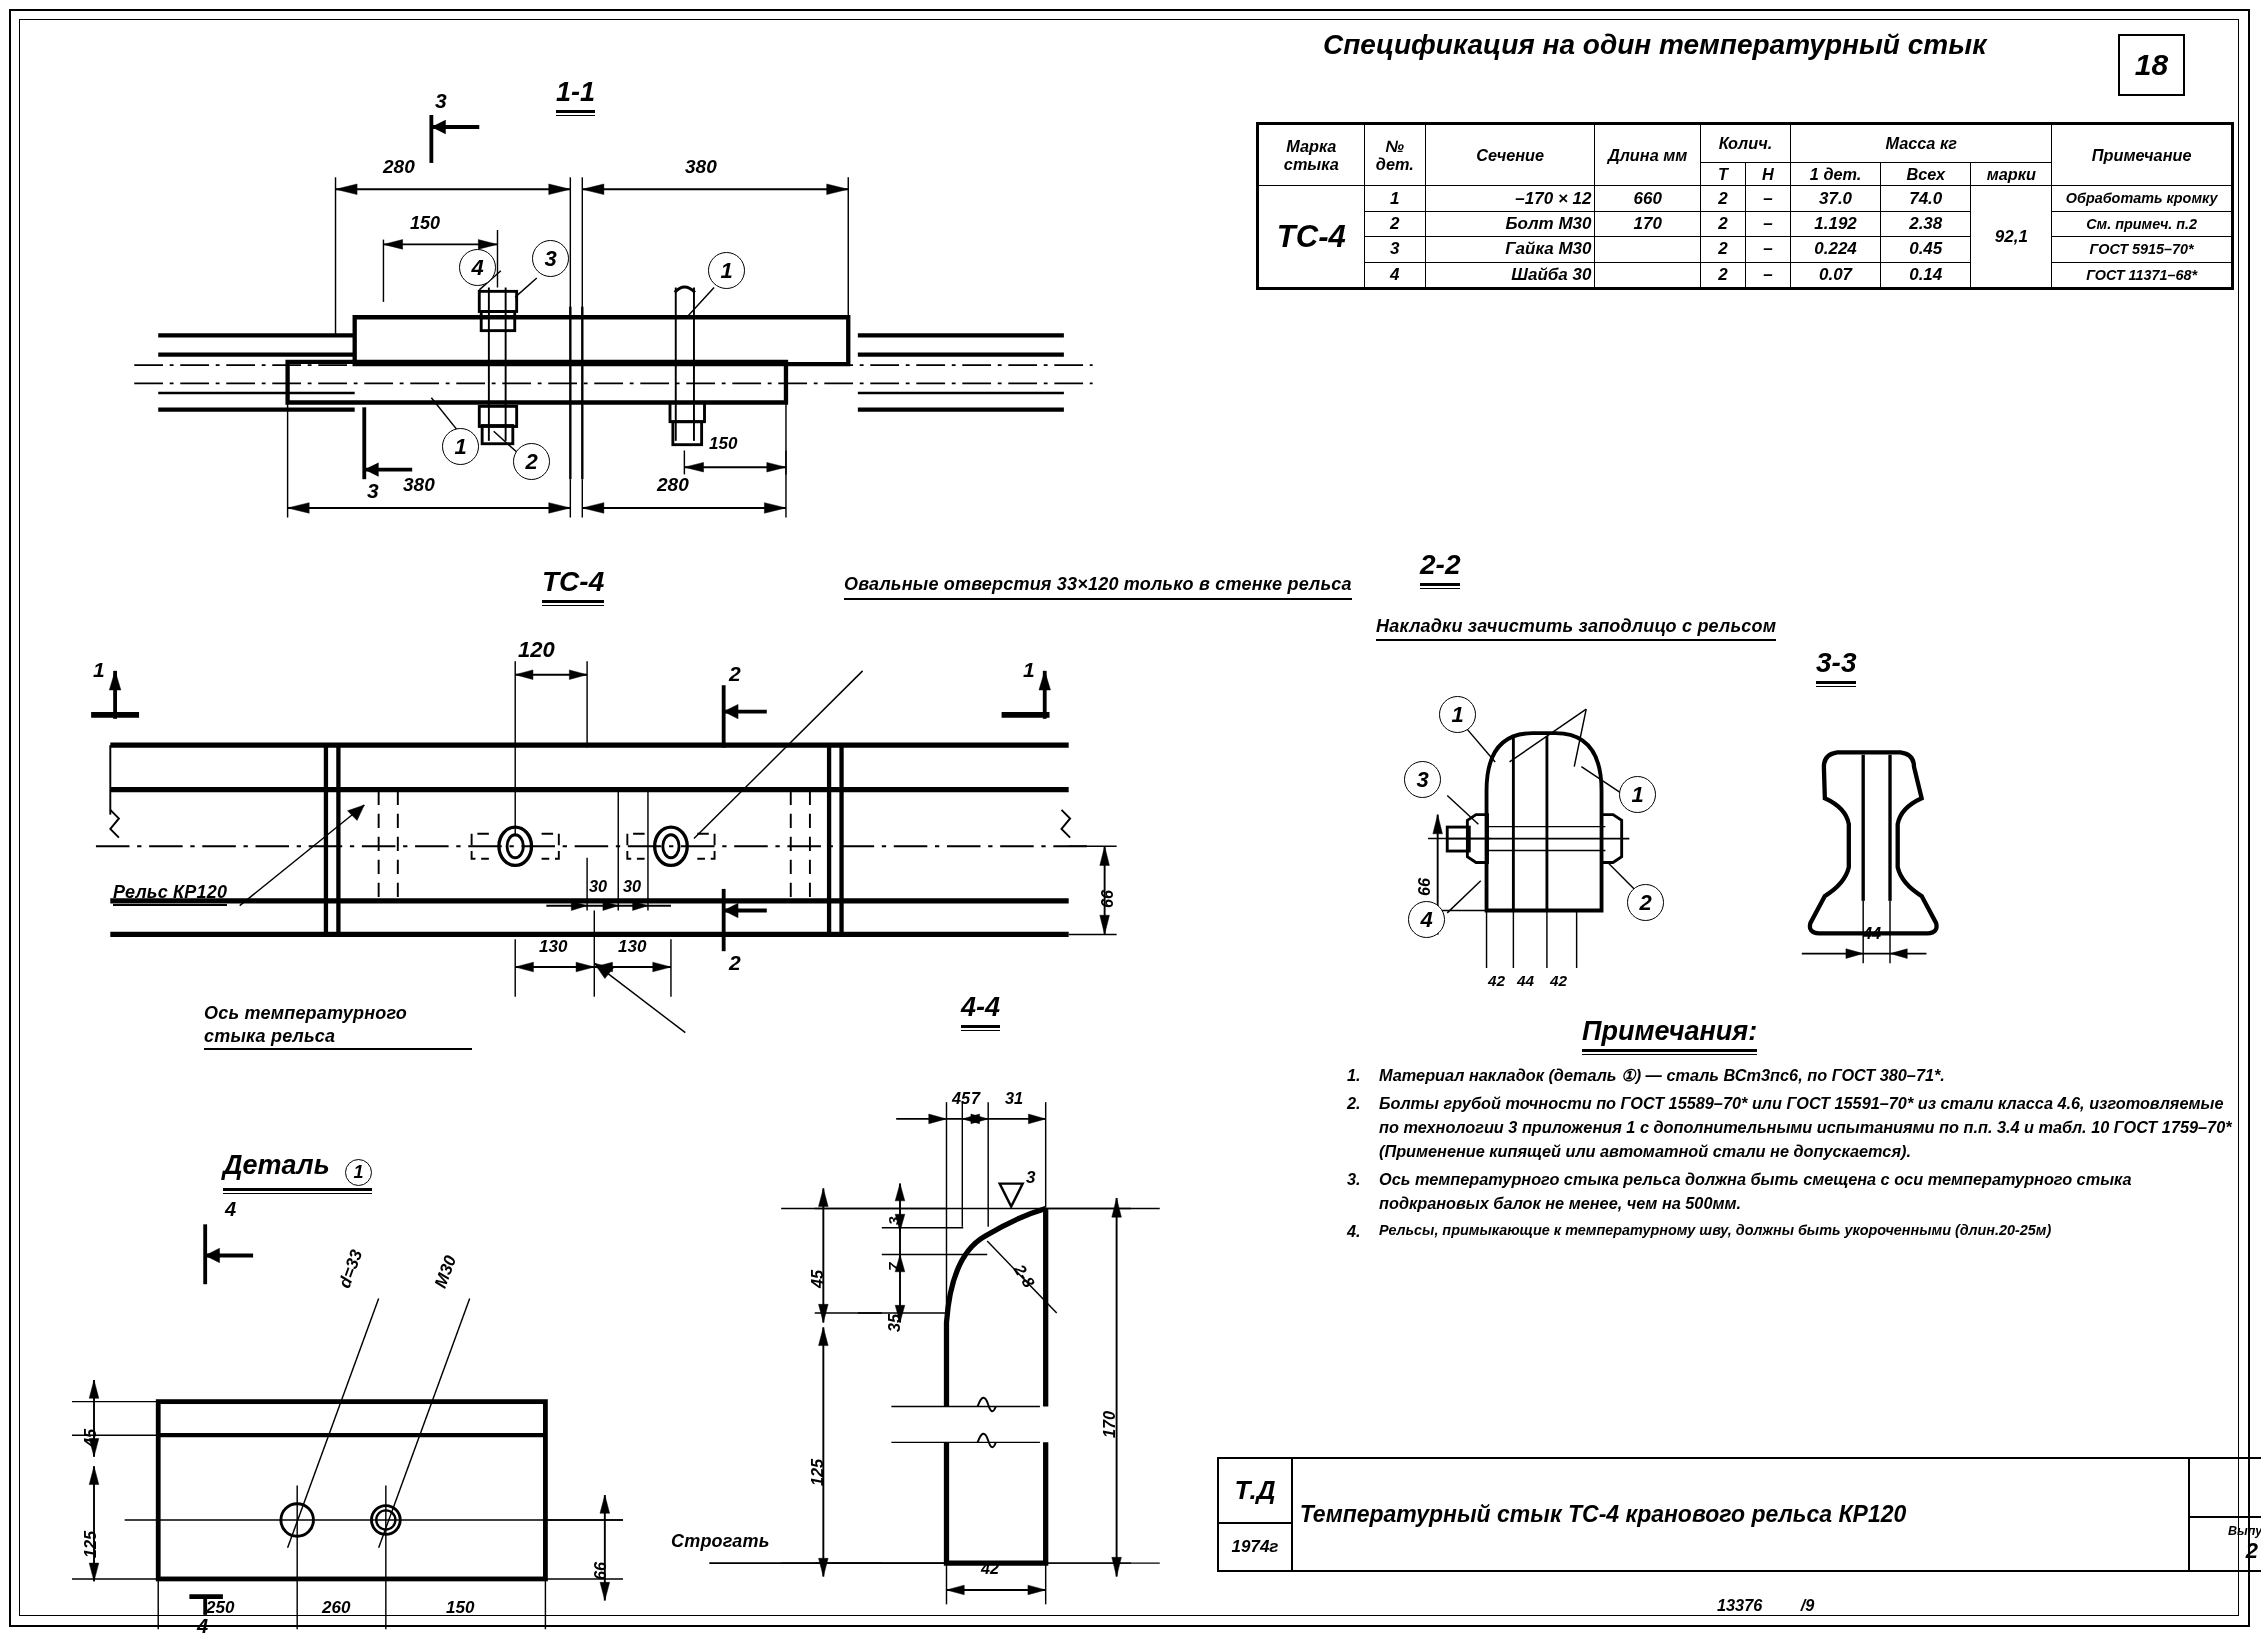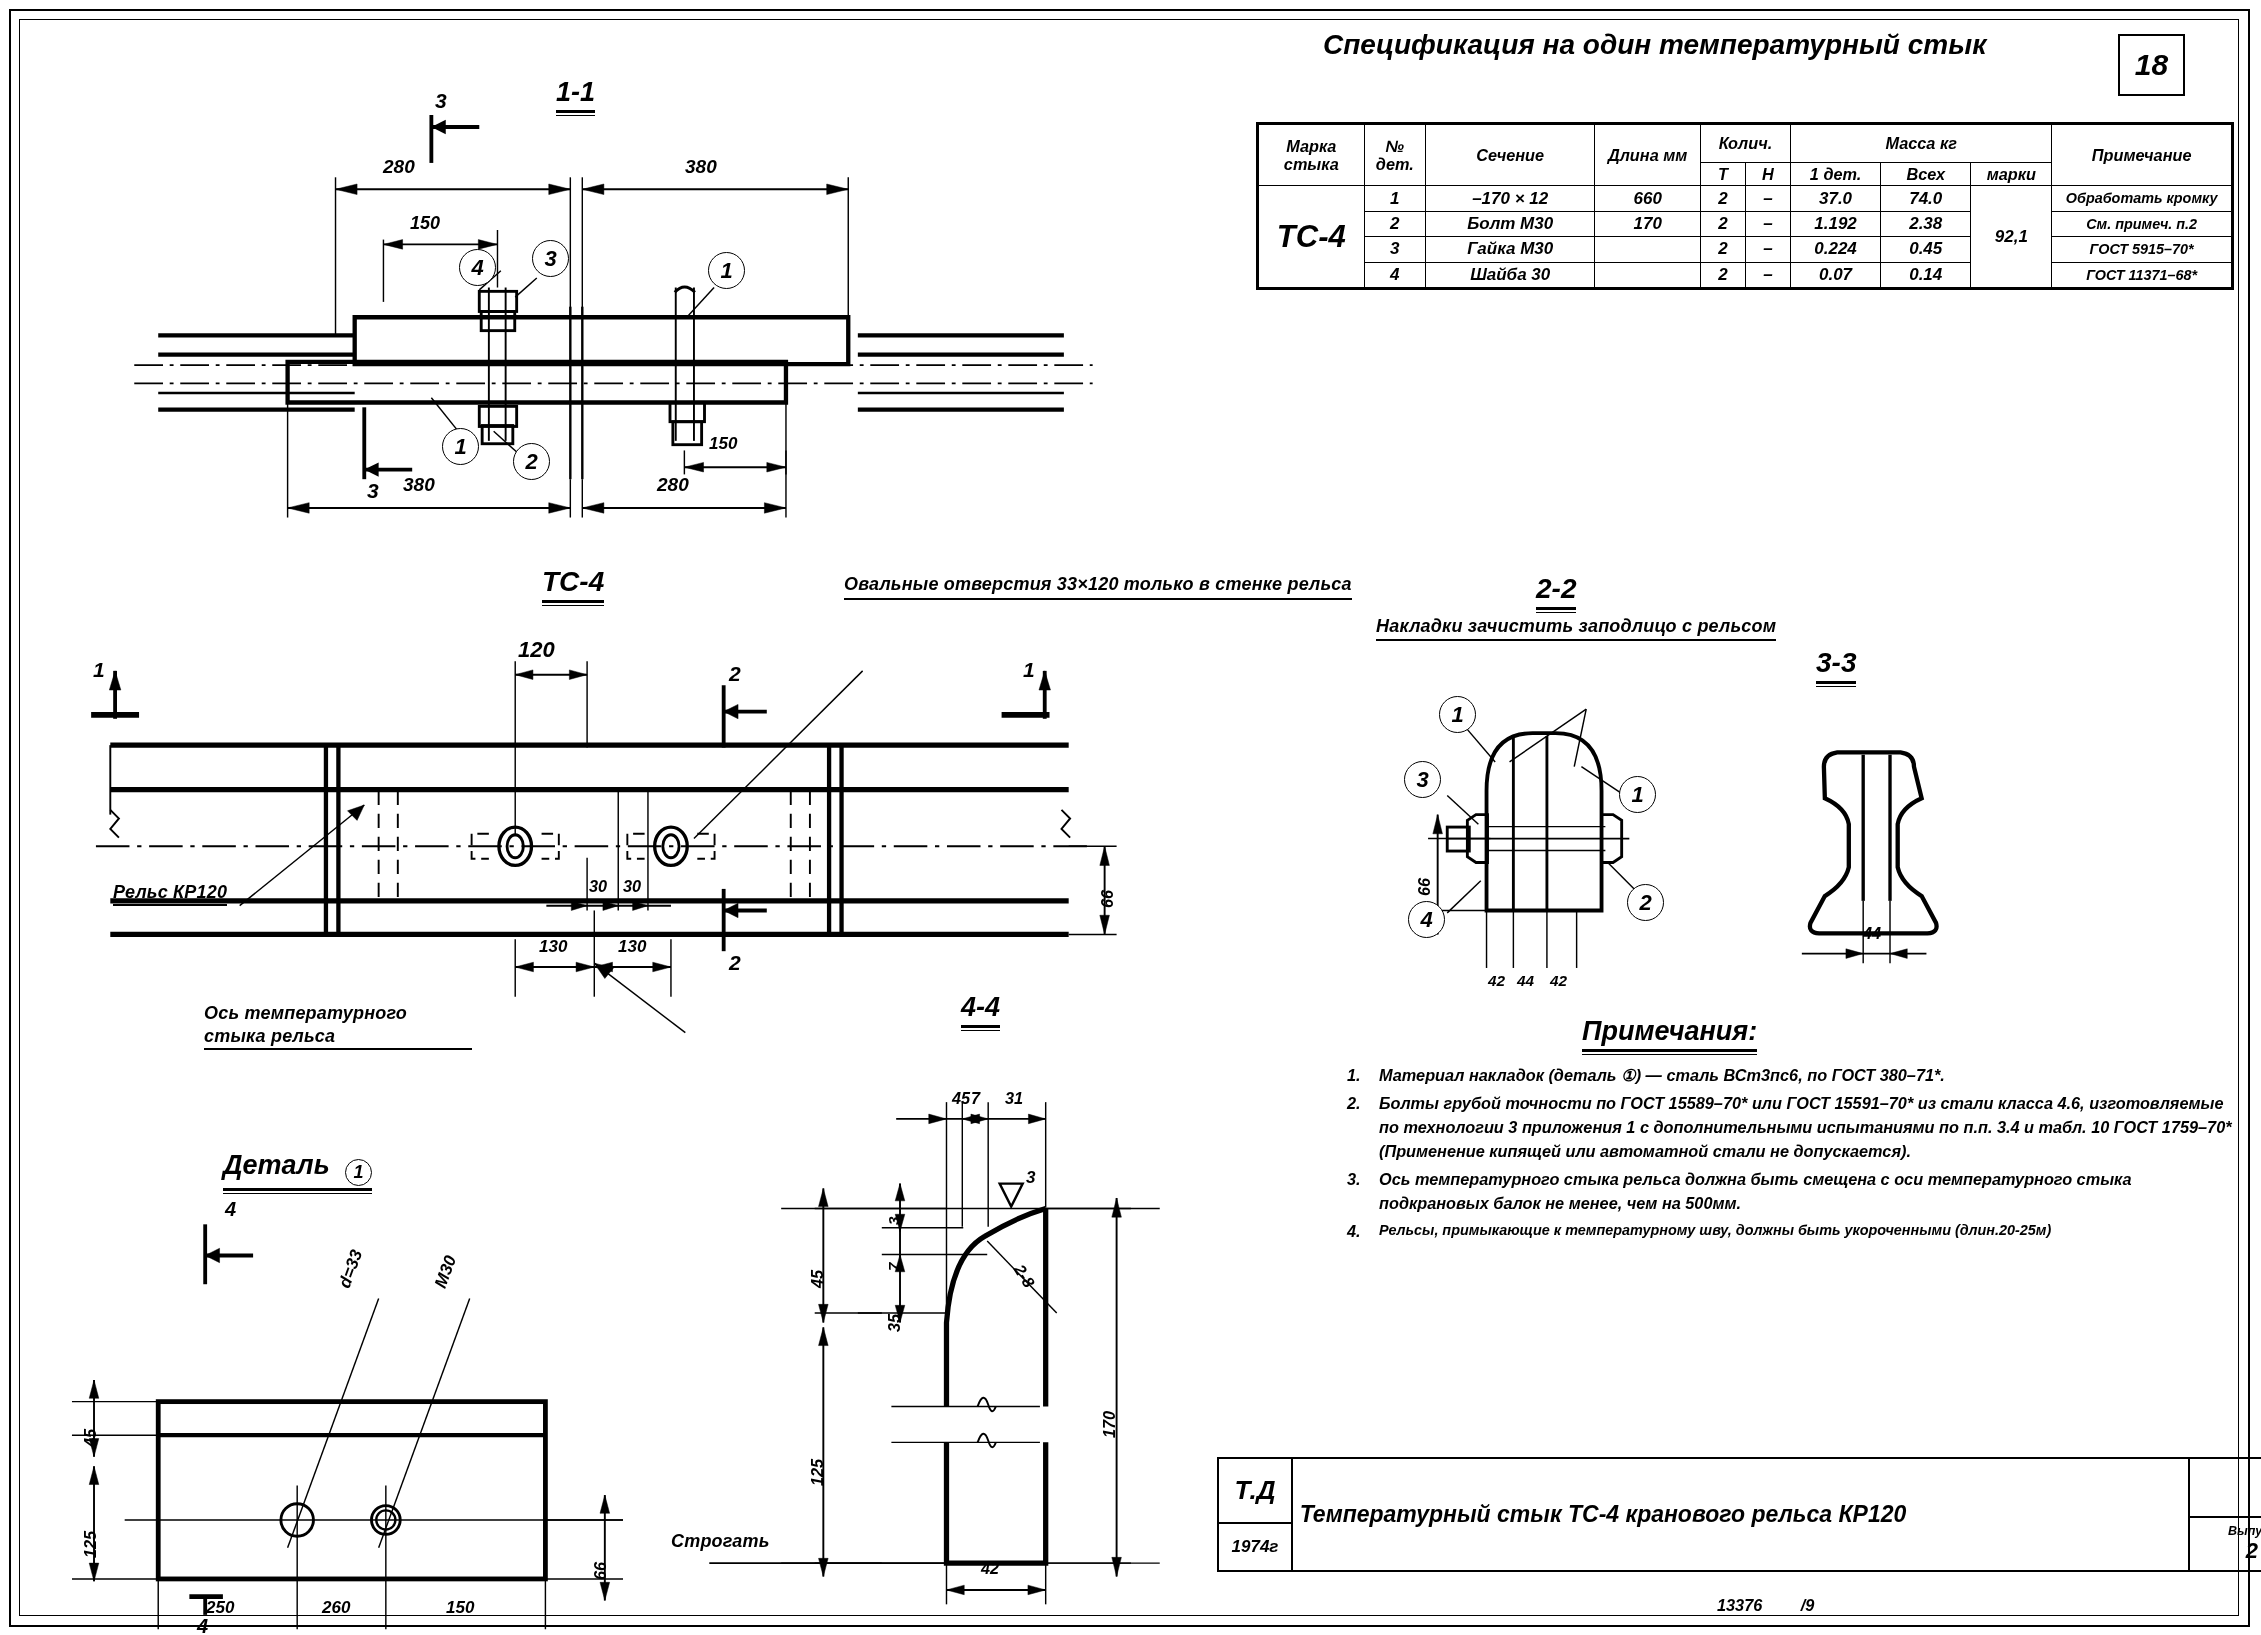--- a/index.html
+++ b/index.html
@@ -25,21 +25,21 @@
            font-size:22px;background:#fff;}
   
   .spec{position:absolute;left:1256px;top:122px;width:978px;height:168px;
         border:2.9px solid #000;box-sizing:border-box;}
   .spec table{border-collapse:collapse;width:100%;height:100%;
               font-style:italic;font-weight:bold;}
   .spec td,.spec th{border:1.4px solid #000;text-align:center;
                     font-weight:bold;font-style:italic;padding:0 2.9px;}
   .spec .hd{font-size:16.3px;line-height:1.12;}
   .spec .cell{font-size:17px;}
-  .spec .left{text-align:center;}
+  .spec .left{text-align:right;}
   .spec .mk{font-size:31px;}
   .spec .note{font-size:14.4px;line-height:1.15;}
   .pgnum{position:absolute;left:2118px;top:34px;width:67px;height:62px;
          border:2.9px solid #000;box-sizing:border-box;display:flex;
          align-items:center;justify-content:center;font-style:italic;
          font-weight:bold;font-size:30px;}
   
   .notes{position:absolute;left:1347px;top:1064px;width:887px;}
   .note-row{display:flex;font-style:italic;font-weight:bold;font-size:16.3px;
             line-height:1.45;margin-bottom:4.8px;}
@@ -356,21 +356,21 @@
   <div class="dim" style="left:618px;top:937px;font-size:17px;">130</div>
   <div class="vdim" style="left:1098px;top:908px;font-size:16.3px;">66</div>
   <div class="dim" style="left:93px;top:658px;font-size:21px;">1</div>
   <div class="dim" style="left:729px;top:662px;font-size:21px;">2</div>
   <div class="dim" style="left:729px;top:951px;font-size:21px;">2</div>
   <div class="dim" style="left:1023px;top:658px;font-size:21px;">1</div>
 
   <div class="lbl" style="left:113px;top:882px;font-size:18px;border-bottom:2.9px solid #000;padding-bottom:1.4px;">Рельс КР120</div>
   <div class="lbl" style="left:204px;top:1002px;font-size:18px;line-height:1.25;border-bottom:2.9px solid #000;padding-bottom:1.4px;width:268px;white-space:normal;">Ось температурного стыка рельса</div>
 
-  <div class="ttl" style="left:1536px;top:549px;font-size:28px;margin-top:24px;">
+  <div class="ttl" style="left:1420px;top:549px;font-size:28px;">
     <span>2-2</span>
     <span class="u1"></span><span class="u2"></span>
   </div>
   <div class="lbl" style="left:1376px;top:614px;font-size:18px;line-height:1.35;border-bottom:2.4px solid #000;padding-bottom:1px;">Накладки зачистить заподлицо с рельсом</div>
 
   <svg width="2261" height="1635" viewBox="0 0 4718 3412">
     <g stroke="#000" fill="none">
 
       <path d="M3102,1650 q0,-120 96,-120 l48,0 q96,0 96,120 l0,250 l-240,0 Z" stroke-width="8"></path>
       <line x1="3158" y1="1540" x2="3158" y2="1900" stroke-width="6"></line>

